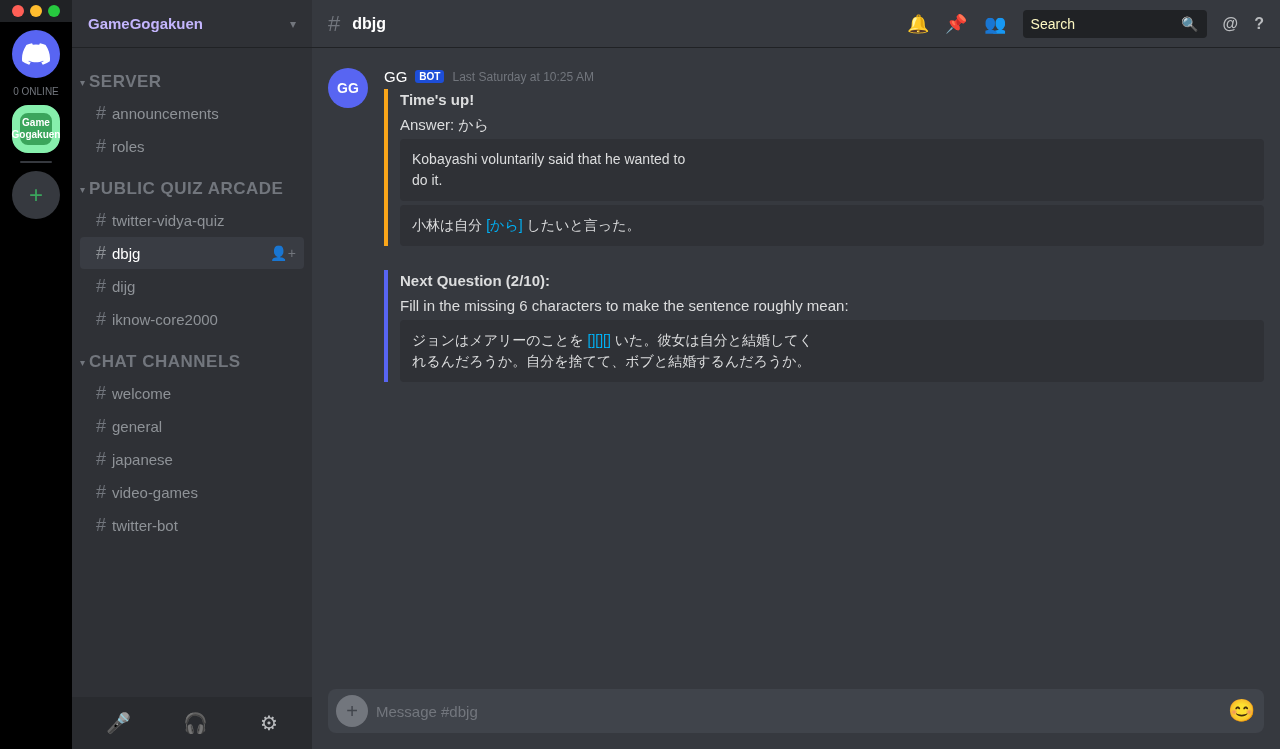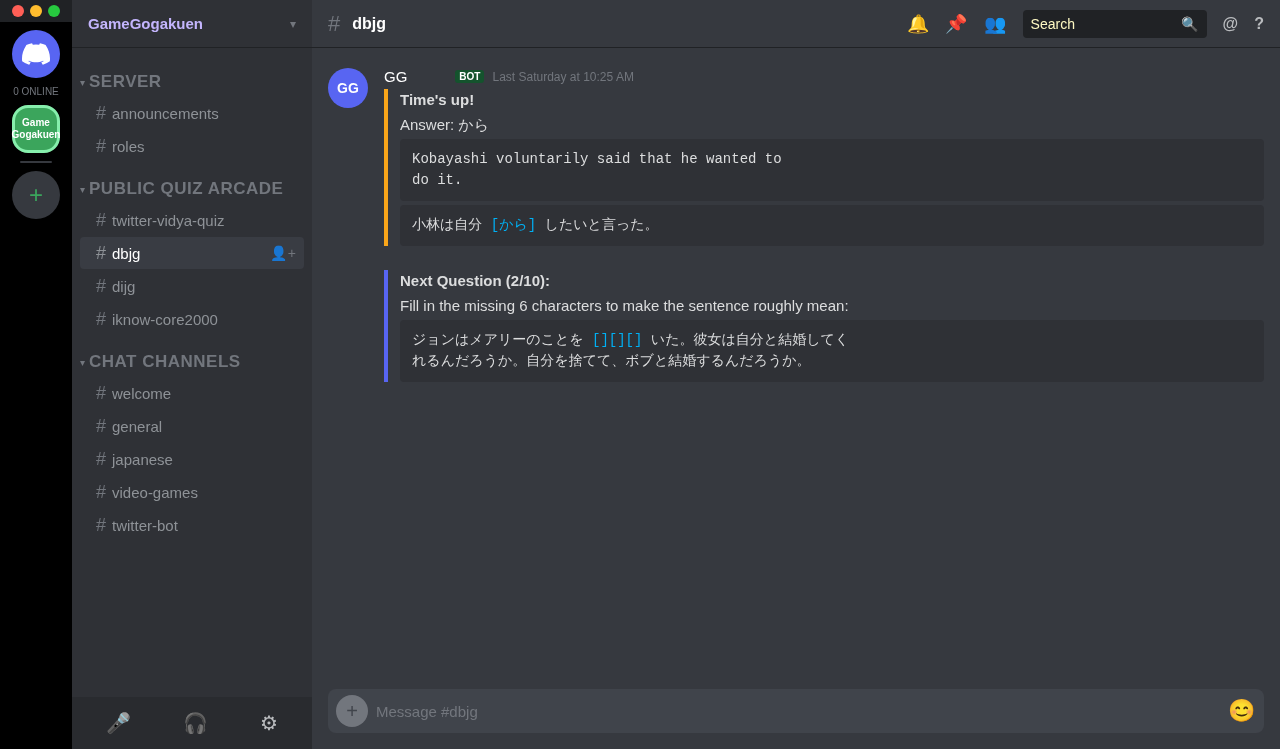--- a/index.html
+++ b/index.html
@@ -52,21 +52,21 @@
       background: #3ba55c;
       display: flex;
       align-items: center;
       justify-content: center;
       cursor: pointer;
       color: white;
       font-size: 11px;
       font-weight: 700;
       text-align: center;
       line-height: 1.2;
-      border: 3px solid #86efac;
+      border: 8px solid #86efac;
     }
     .icon-bar .add-server {
       width: 48px;
       height: 48px;
       border-radius: 50%;
       background: #36393f;
       display: flex;
       align-items: center;
       justify-content: center;
       cursor: pointer;
@@ -275,28 +275,27 @@
       align-items: center;
       gap: 8px;
       margin-bottom: 4px;
     }
     .message-author {
       font-weight: 500;
       font-size: 15px;
       color: #fff;
     }
     .bot-badge {
-      background: #14532d;
+      background: #1d4ed8;
       color: white;
       font-size: 10px;
       font-weight: 700;
       padding: 1px 4px;
       border-radius: 3px;
       text-transform: uppercase;
-      margin-left: 40px;
     }
     .message-timestamp {
       font-size: 12px;
       color: #72767d;
     }
 
     .message-block {
       border-left: 4px solid;
       padding-left: 12px;
       margin-bottom: 8px;
@@ -310,21 +309,21 @@
       margin-bottom: 4px;
       line-height: 1.4;
     }
     .msg-text strong {
       font-weight: 600;
     }
     .code-block {
       background: #2f3136;
       border-radius: 4px;
       padding: 10px 12px;
-      font-family: Liberation Mono, monospace;
+      font-family: Liberation Sans, sans-serif;
       font-size: 14px;
       color: #dcddde;
       margin: 4px 0;
       white-space: pre-wrap;
       line-height: 1.5;
     }
     .highlight {
       color: #00b0f4;
     }
     .reference-text {

